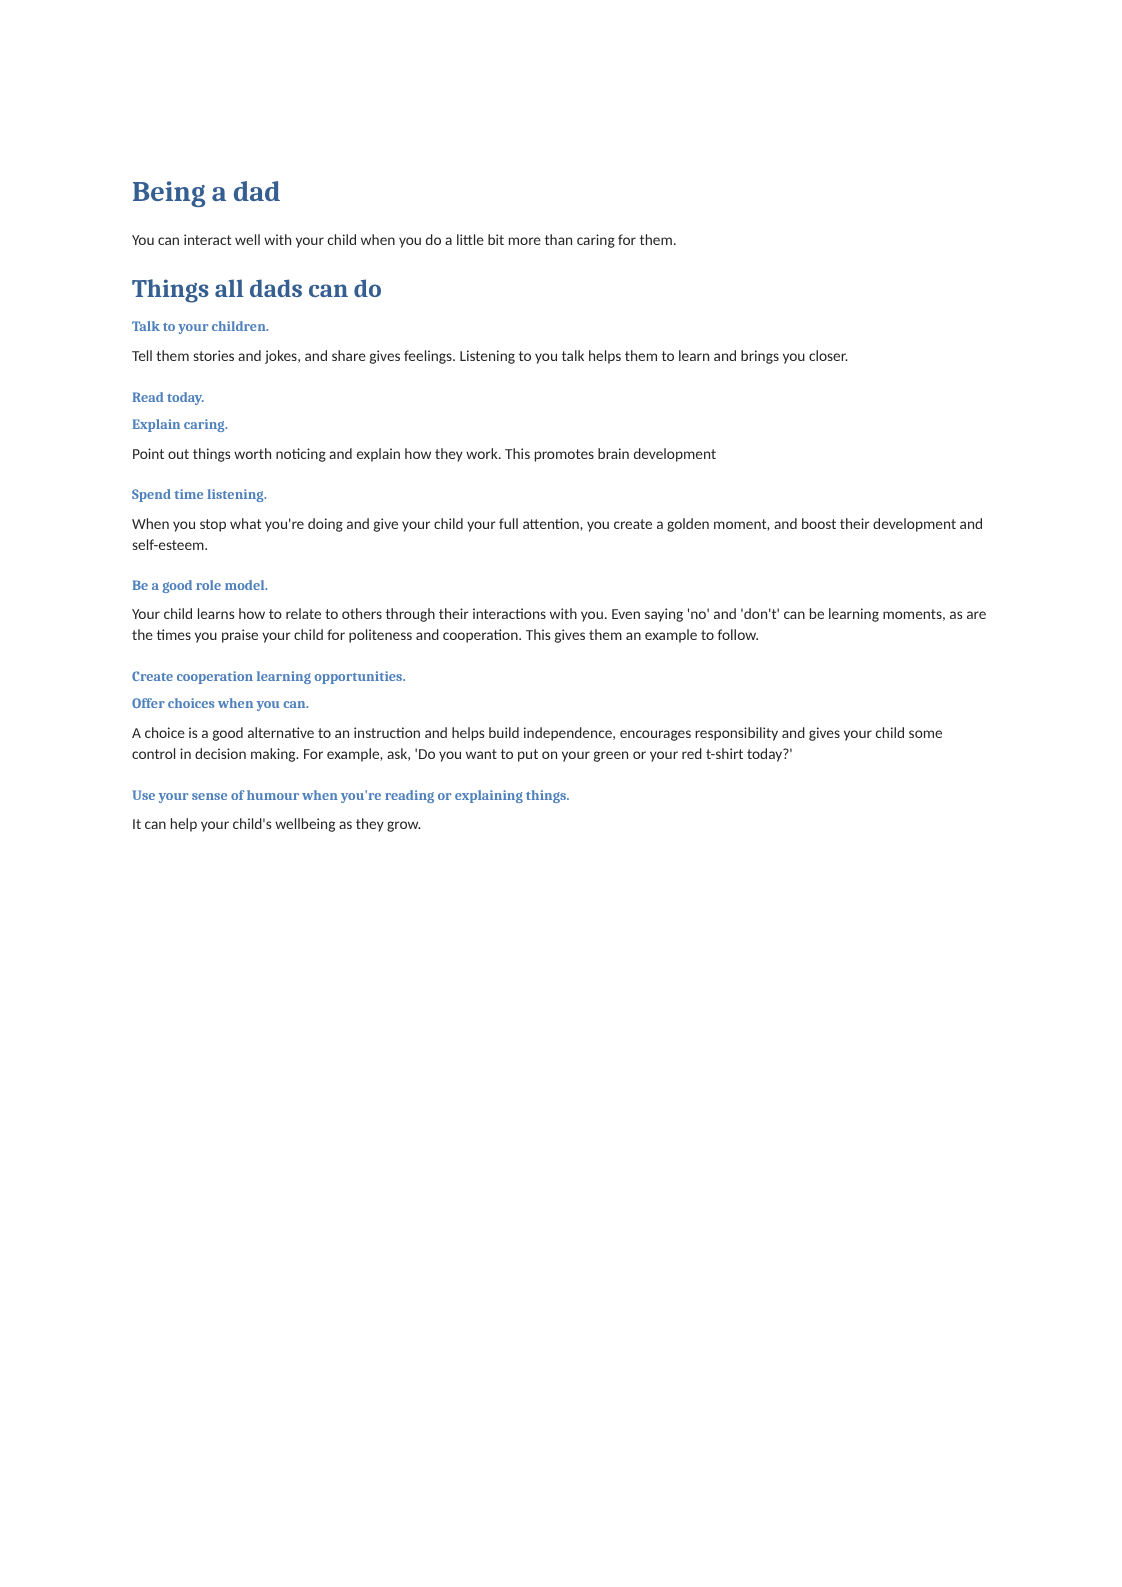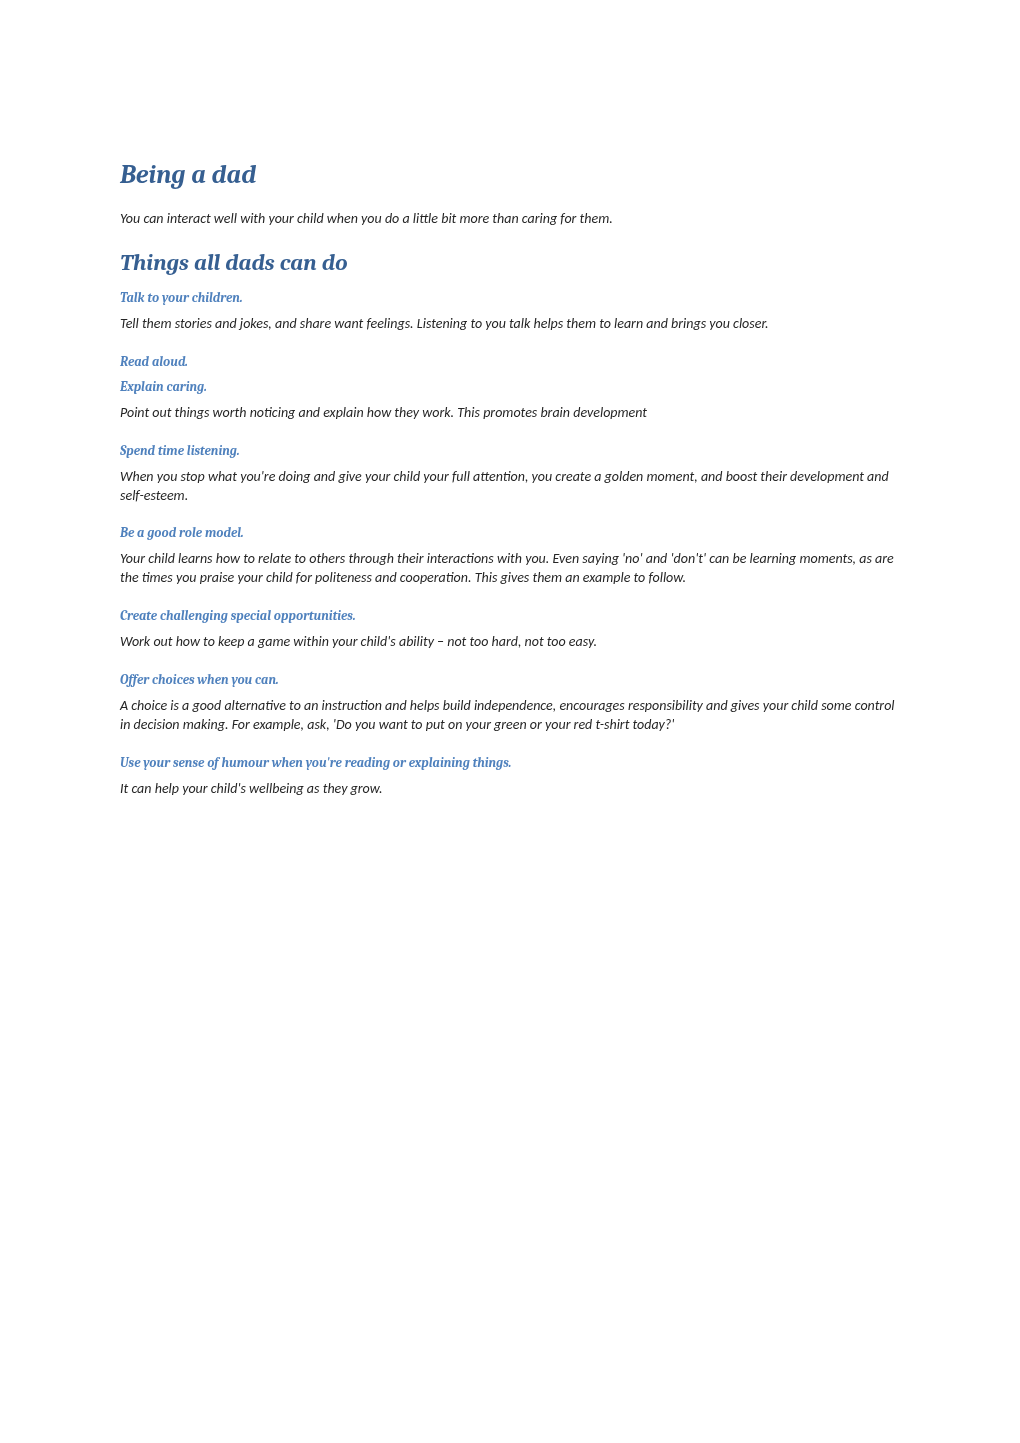--- a/index.html
+++ b/index.html
@@ -7,21 +7,20 @@
     padding: 0;
     background: #ffffff;
     font-family: Calibri, 'Segoe UI', Arial, sans-serif;
     color: #333333;
   }
   .page {
     width: 1020px;
     min-height: 1443px;
     padding: 160px 120px 120px 120px;
     box-sizing: border-box;
-    font-style: italic;
   }
   .h1 {
     font-family: Cambria, Georgia, serif;
     color: #365f91;
     font-size: 26px;
     font-weight: bold;
     margin: 0 0 20px 0;
   }
   .h2 {
     font-family: Cambria, Georgia, serif;
@@ -53,45 +52,44 @@
 <div class="page">
 
   <h1 class="h1">Being a dad</h1>
 
   <p class="para">You can interact well with your child when you do a little bit more than caring for them.</p>
 
   <h2 class="h2">Things all dads can do</h2>
 
   <div class="section">
     <h3 class="h3">Talk to your children.</h3>
-    <p class="para">Tell them stories and jokes, and share want feelings. Listening to you talk helps them to learn and brings you closer.</p>
+    <p class="para">Tell them stories and jokes, and share gives feelings. Listening to you talk helps them to learn and brings you closer.</p>
   </div>
 
   <div class="section">
-    <h3 class="h3">Read aloud.</h3>
+    <h3 class="h3">Read today.</h3>
   </div>
 
   <div class="section">
     <h3 class="h3">Explain caring.</h3>
     <p class="para">Point out things worth noticing and explain how they work. This promotes brain development</p>
   </div>
 
   <div class="section">
     <h3 class="h3">Spend time listening.</h3>
     <p class="para">When you stop what you're doing and give your child your full attention, you create a golden moment, and boost their development and self-esteem.</p>
   </div>
 
   <div class="section">
     <h3 class="h3">Be a good role model.</h3>
     <p class="para">Your child learns how to relate to others through their interactions with you. Even saying 'no' and 'don't' can be learning moments, as are the times you praise your child for politeness and cooperation. This gives them an example to follow.</p>
   </div>
 
   <div class="section">
-    <h3 class="h3">Create challenging special opportunities.</h3>
-    <p class="para">Work out how to keep a game within your child's ability – not too hard, not too easy.</p>
+    <h3 class="h3">Create cooperation learning opportunities.</h3>
   </div>
 
   <div class="section">
     <h3 class="h3">Offer choices when you can.</h3>
     <p class="para">A choice is a good alternative to an instruction and helps build independence, encourages responsibility and gives your child some control in decision making. For example, ask, 'Do you want to put on your green or your red t-shirt today?'</p>
   </div>
 
   <div class="section">
     <h3 class="h3">Use your sense of humour when you're reading or explaining things.</h3>
     <p class="para">It can help your child's wellbeing as they grow.</p>

